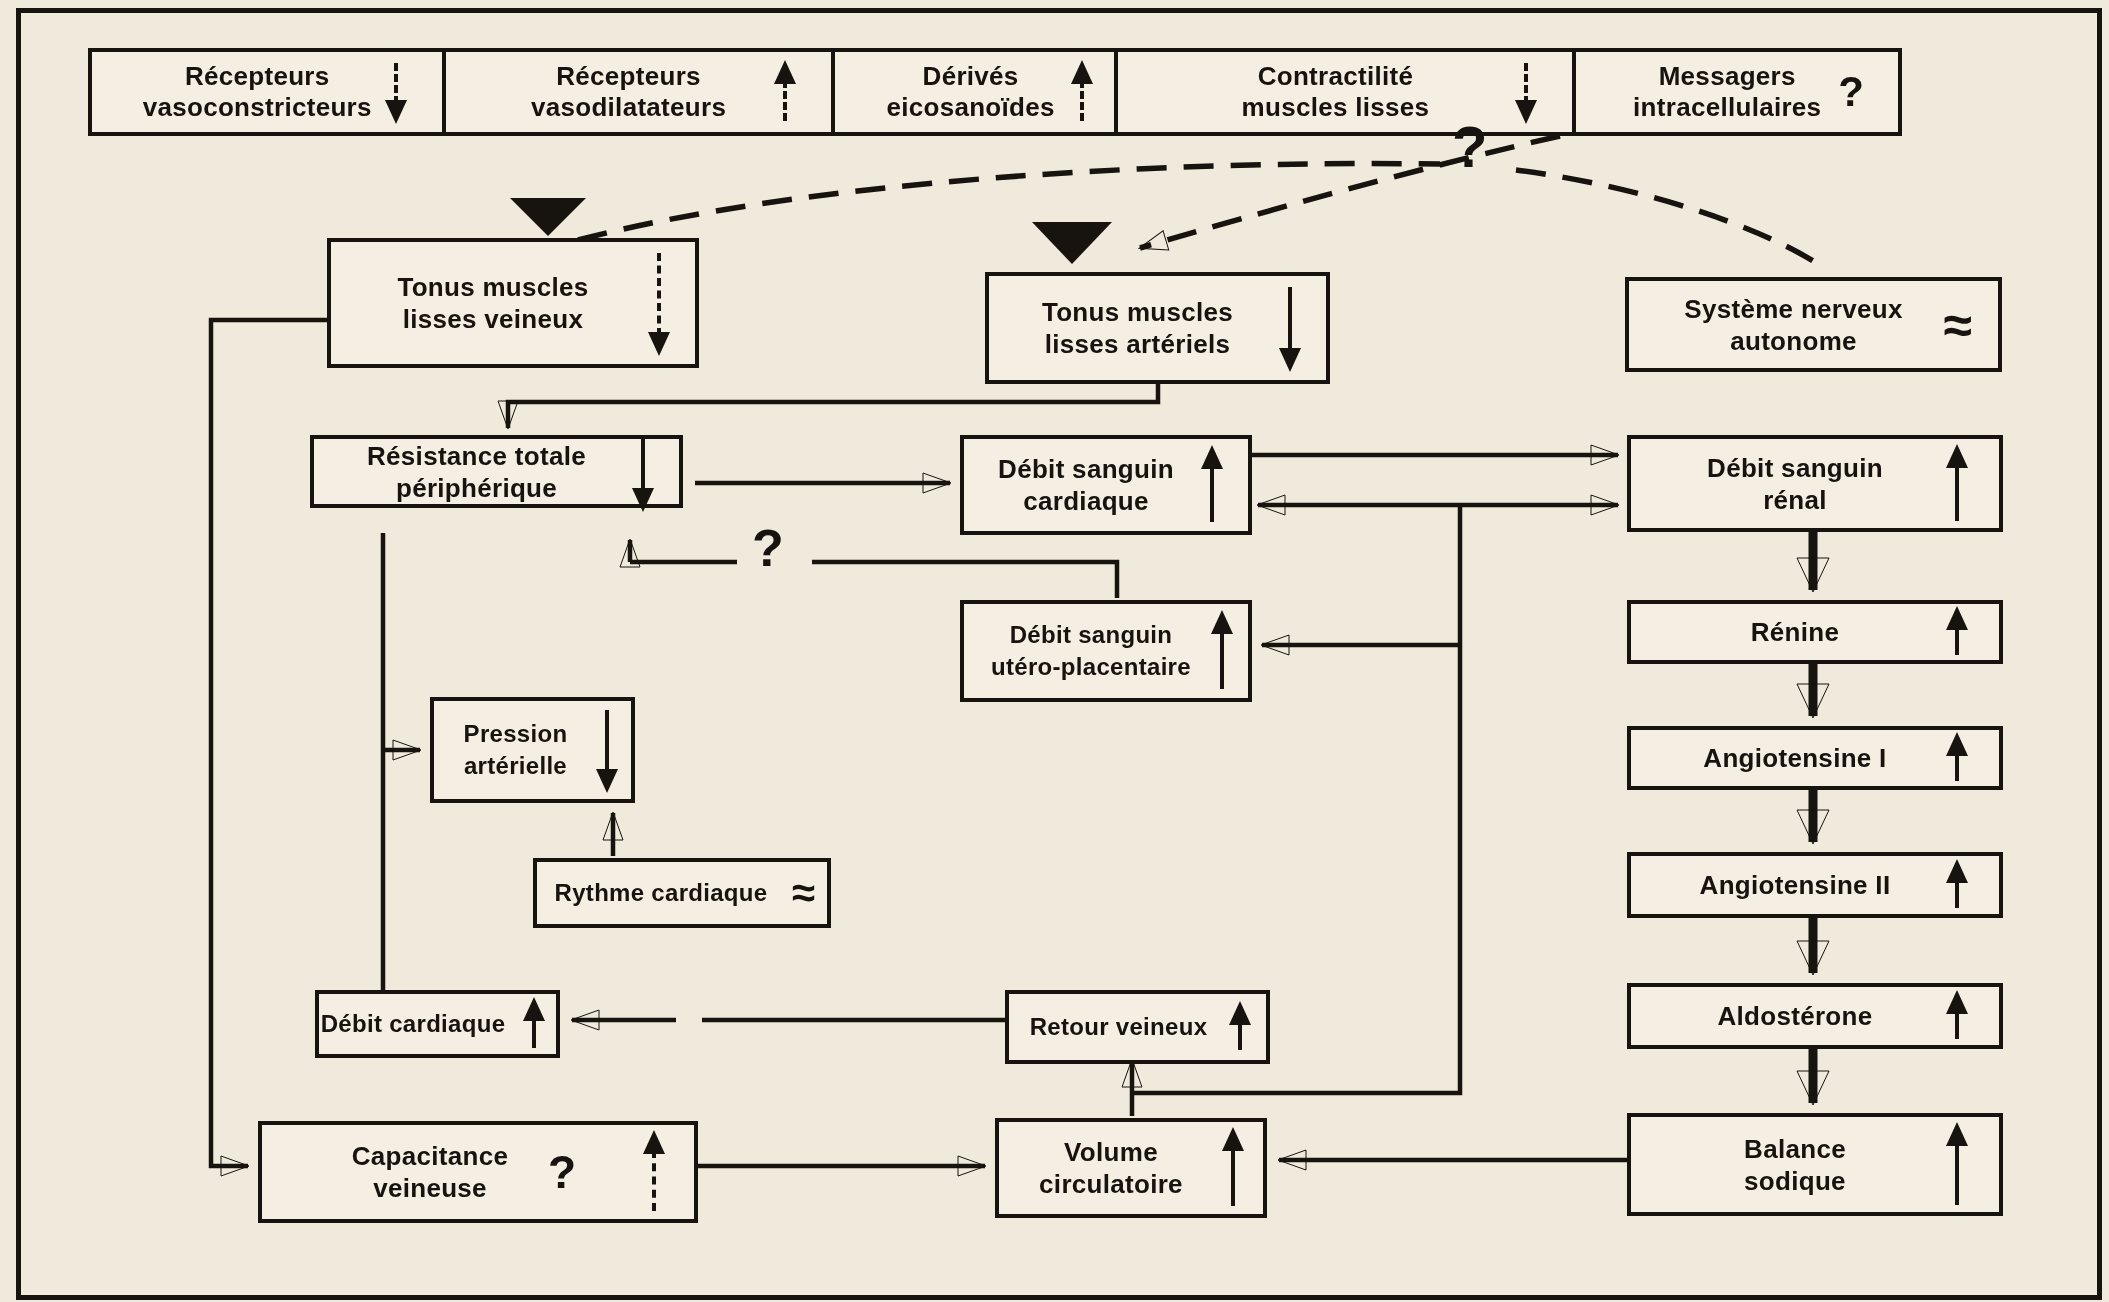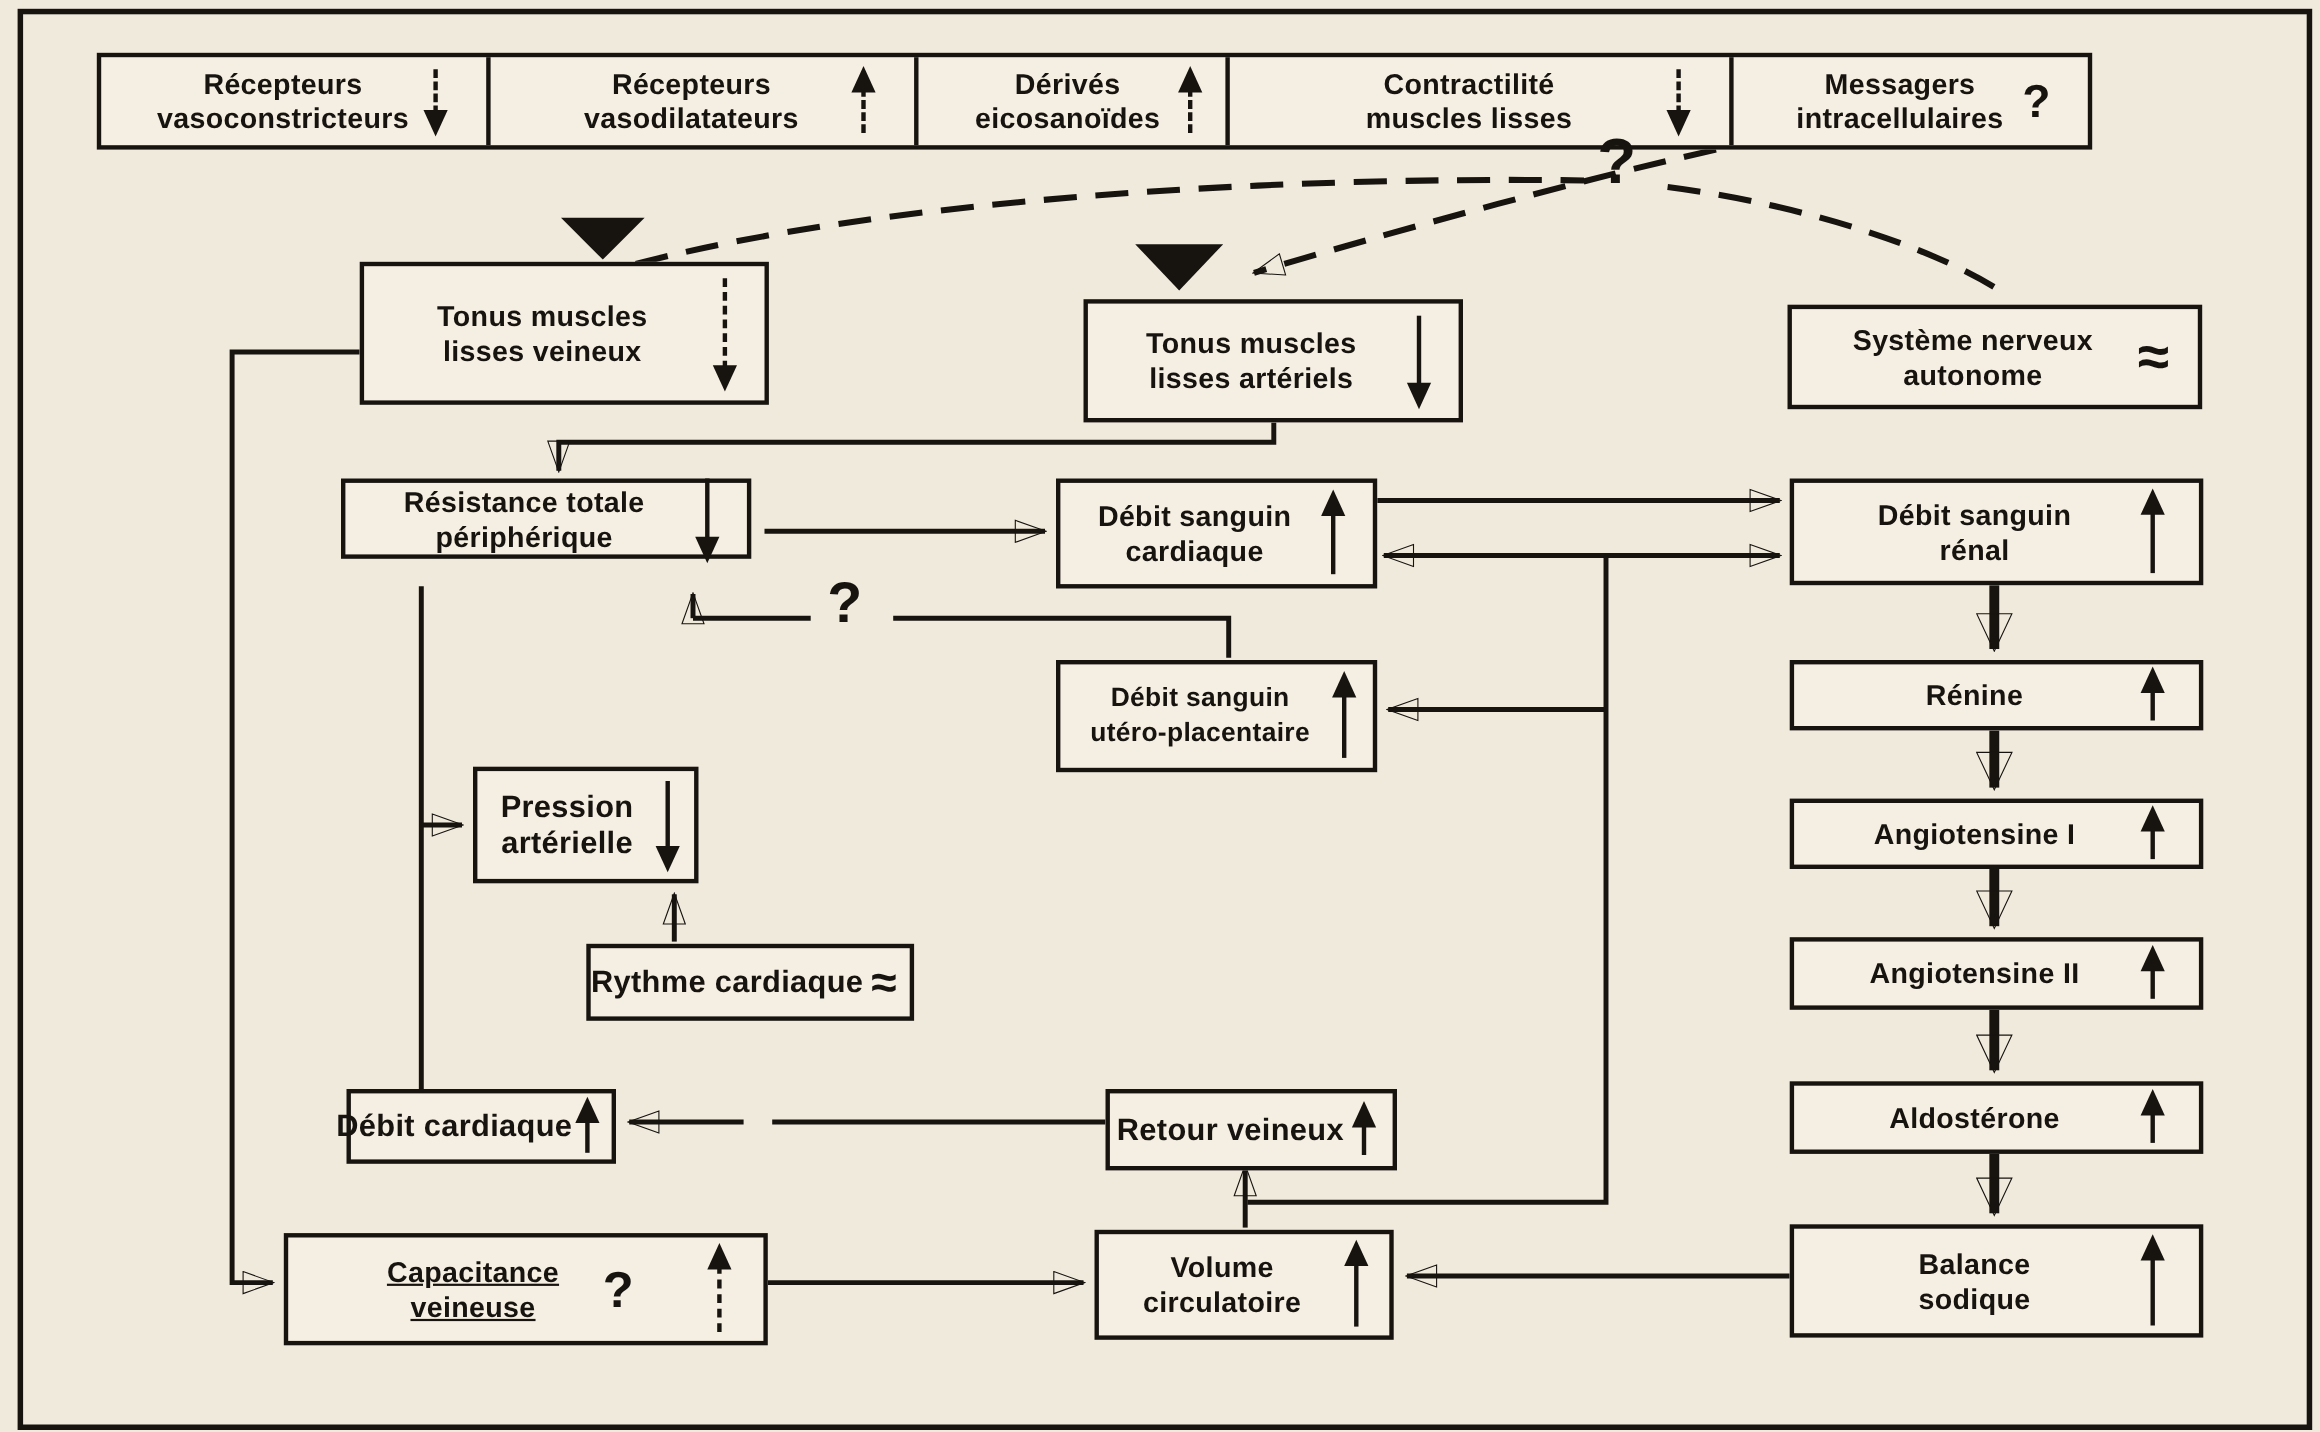--- a/index.html
+++ b/index.html
@@ -18,23 +18,23 @@
   .hcell{position:relative;box-sizing:border-box;display:flex;align-items:center;justify-content:center;}
   .hcell + .hcell{border-left:4px solid var(--ink);}
   .hlabel{text-align:center;font-weight:700;font-size:26px;line-height:31px;letter-spacing:.3px;padding-right:56px;}
   .hlabel span{display:block;white-space:nowrap;margin-left:36px;}
 
   
   .node{position:absolute;border:4px solid var(--ink);background:var(--box);box-sizing:border-box;z-index:3;}
   .label{position:absolute;inset:0;display:flex;flex-direction:column;justify-content:center;align-items:center;
          font-weight:700;font-size:26px;line-height:32px;letter-spacing:.3px;padding-right:46px;padding-left:6px;}
   .label span{display:block;white-space:nowrap;text-align:center;}
-  .label.tight{font-size:28px;}
+  .label.tight{font-size:24px;}
   .label.xs{font-size:24px;padding-right:36px;}
-  .label.wideq{padding-right:102px;text-decoration:underline;}
+  .label.wideq{padding-right:102px;}
 
   
   .av{position:absolute;right:24px;top:50%;transform:translateY(-50%);width:24px;}
   .av::before{content:"";position:absolute;left:10px;width:4px;background:var(--ink);top:20px;bottom:3px;}
   .av.up::after{content:"";position:absolute;left:1px;top:0;width:0;height:0;
       border-left:11px solid transparent;border-right:11px solid transparent;border-bottom:24px solid var(--ink);}
   .av.down::before{top:3px;bottom:20px;}
   .av.down::after{content:"";position:absolute;left:1px;bottom:0;width:0;height:0;
       border-left:11px solid transparent;border-right:11px solid transparent;border-top:24px solid var(--ink);}
   .av.dashedline::before{background:none;border-left:4px dashed var(--ink);width:0;}

